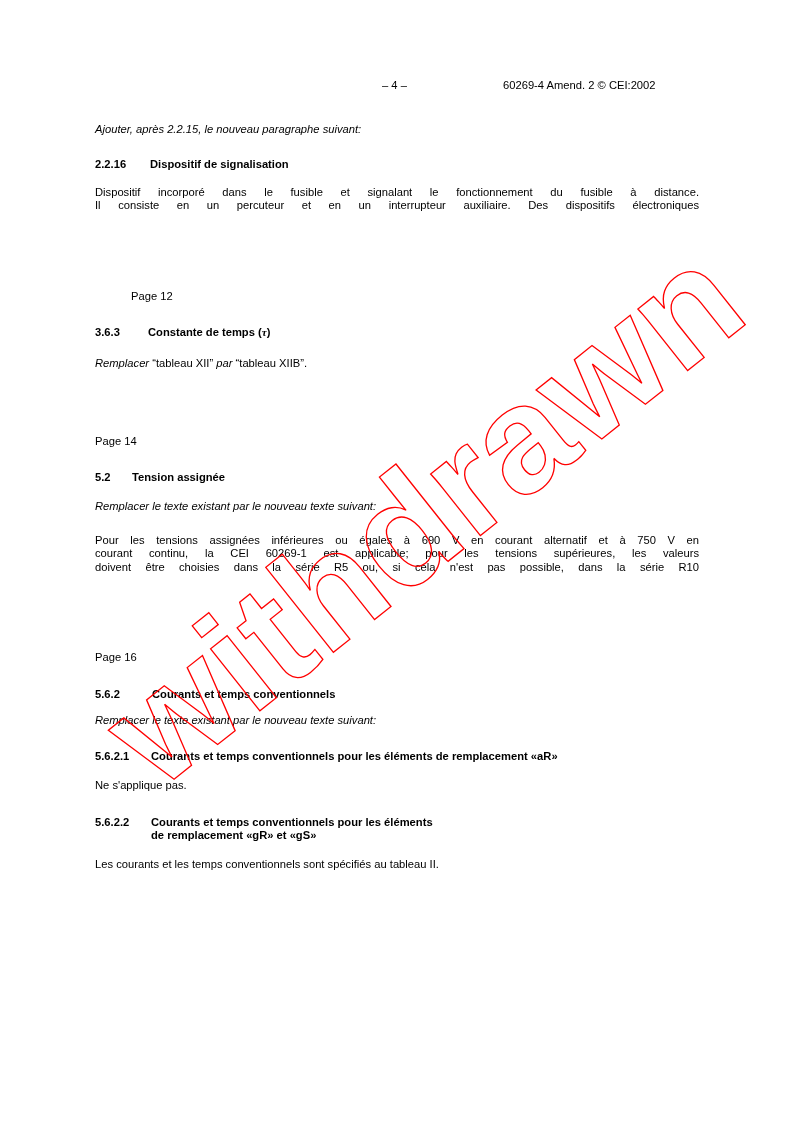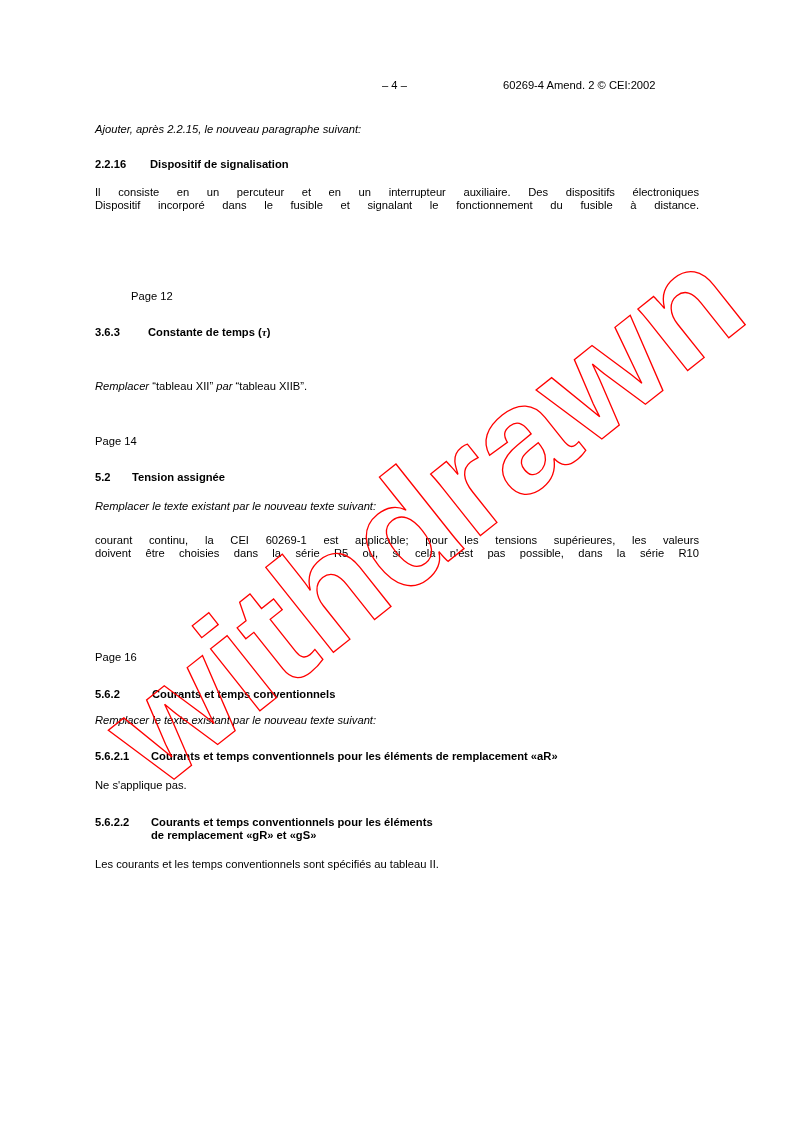--- a/index.html
+++ b/index.html
@@ -20,38 +20,39 @@
 <body>
 
 <div class="abs txt" style="left:382px; top:79px;">– 4 –</div>
 <div class="abs txt" style="left:503px; top:79px;">60269-4 Amend. 2 © CEI:2002</div>
 
 <div class="abs txt ital" style="left:95px; top:123px;">Ajouter, après 2.2.15, le nouveau paragraphe suivant:</div>
 <div class="abs txt bold" style="left:95px; top:158px;">
   <span class="num" style="width:55px;">2.2.16</span><span>Dispositif de signalisation</span>
 </div>
 <div class="para" style="top:186px;">
+  <span class="line">Dispositif incorporé dans le fusible et signalant le fonctionnement du fusible à distance.</span>
   <span class="line">Il consiste en un percuteur et en un interrupteur auxiliaire. Des dispositifs électroniques</span>
-  <span class="line">Dispositif incorporé dans le fusible et signalant le fonctionnement du fusible à distance.</span>
 </div>
 
 <div class="abs txt" style="left:95px; top:290px;padding-left:36px;">Page 12</div>
 <div class="abs txt bold" style="left:95px; top:326px;">
   <span class="num" style="width:53px;">3.6.3</span><span>Constante de temps (</span><span class="ital" style="font-family:'Liberation Serif', serif;">τ</span><span>)</span>
 </div>
-<div class="abs txt" style="left:95px; top:380px;">
+<div class="abs txt" style="left:95px; top:357px;">
   <span class="ital">Remplacer</span><span> “tableau XII” </span><span class="ital">par</span><span> “tableau XIIB”.</span>
 </div>
 
 <div class="abs txt" style="left:95px; top:435px;">Page 14</div>
 <div class="abs txt bold" style="left:95px; top:471px;">
   <span class="num" style="width:37px;">5.2</span><span>Tension assignée</span>
 </div>
 <div class="abs txt ital" style="left:95px; top:500px;">Remplacer le texte existant par le nouveau texte suivant:</div>
 <div class="para" style="top:534px;">
+  <span class="line">Pour les tensions assignées inférieures ou égales à 690 V en courant alternatif et à 750 V en</span>
   <span class="line">courant continu, la CEI 60269-1 est applicable; pour les tensions supérieures, les valeurs</span>
   <span class="line">doivent être choisies dans la série R5 ou, si cela n'est pas possible, dans la série R10</span>
 </div>
 
 <div class="abs txt" style="left:95px; top:651px;">Page 16</div>
 <div class="abs txt bold" style="left:95px; top:688px;">
   <span class="num" style="width:57px;">5.6.2</span><span>Courants et temps conventionnels</span>
 </div>
 <div class="abs txt ital" style="left:95px; top:714px;">Remplacer le texte existant par le nouveau texte suivant:</div>
 

